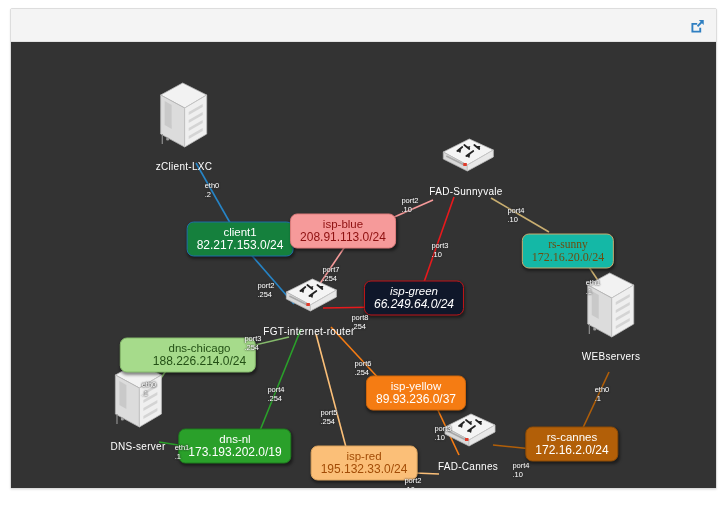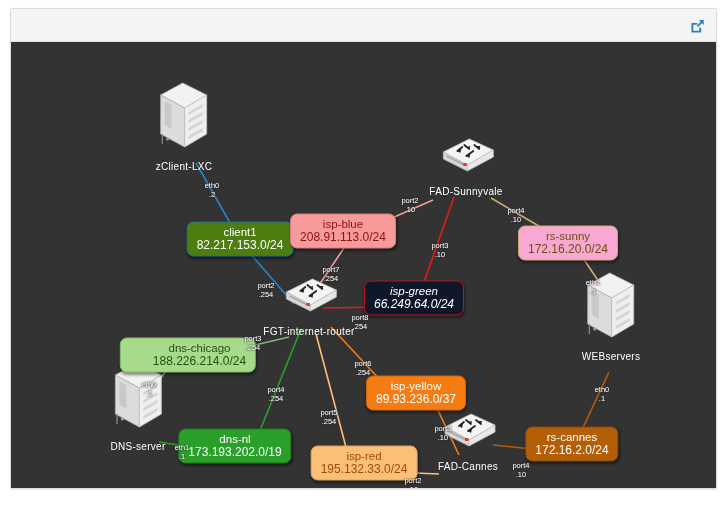--- a/index.html
+++ b/index.html
@@ -81,21 +81,21 @@
   }
   .netlabel .nl-name { display:block; font-size:11.5px; }
   .netlabel .nl-net  { display:block; font-size:12px; }
   
   .portlabel {
     position: absolute;
     transform: translate(-50%, -50%);
     color: #ffffff;
     font-size: 7.5px;
     line-height: 8.5px;
-    text-align: center;
+    text-align: left;
     white-space: nowrap;
     text-shadow: 0 0 2px #333, 0 0 2px #333;
     pointer-events: none;
   }
   .portlabel .pl-if { display:block; }
   .portlabel .pl-ip { display:block; }
   
   .node {
     position: absolute;
     transform: translate(-50%, -50%);
@@ -260,33 +260,33 @@
       <polygon points="24,15 28,13 27,17"></polygon>
       <polygon points="36,13 33,11 37,10"></polygon>
       <polygon points="46,13 43,10 47,10"></polygon>
       <polygon points="33,20 37,18 36,22"></polygon>
     </g>
     <line x1="13" y1="20" x2="31" y2="29" stroke="#a8a8a8" stroke-width="1.6"></line>
     <rect x="30" y="27" width="3.5" height="3" fill="#e03b2a"></rect>
   </svg></span>
             <span class="node-label">FAD-Cannes</span>
           </div>
-          <div class="netlabel" style="left: 229px; top: 197px; background: #4d7c0f; border: 1px solid rgb(31, 110, 168); color: rgb(255, 255, 255);">
+          <div class="netlabel" style="left: 229px; top: 197px; background: #15803d; border: 1px solid rgb(31, 110, 168); color: rgb(255, 255, 255);">
             <span class="nl-name">client1</span>
             <span class="nl-net">82.217.153.0/24</span>
           </div>
           <div class="netlabel" style="left: 332px; top: 189px; background: rgb(246, 154, 154); border: 1px solid rgb(224, 125, 125); color: rgb(142, 16, 16);">
             <span class="nl-name">isp-blue</span>
             <span class="nl-net">208.91.113.0/24</span>
           </div>
           <div class="netlabel" style="left: 403px; top: 256px; background: #0f172a; border: 1px solid rgb(194, 21, 24); color: rgb(255, 255, 255); font-style: italic;">
             <span class="nl-name">isp-green</span>
             <span class="nl-net">66.249.64.0/24</span>
           </div>
-          <div class="netlabel" style="left: 557px; top: 201px; background: #f9a8d4; border: 1px solid rgb(201, 174, 112); color: rgb(109, 77, 16);">
+          <div class="netlabel" style="left: 557px; top: 209px; background: #14b8a6; border: 1px solid rgb(201, 174, 112); color: rgb(109, 77, 16); font-family: Liberation Serif, serif;">
             <span class="nl-name">rs-sunny</span>
             <span class="nl-net">172.16.20.0/24</span>
           </div>
           <div class="netlabel" style="left: 177px; top: 313px; background: rgb(166, 219, 139); border: 1px solid rgb(134, 187, 108); color: rgb(35, 80, 21); padding-left: 32px;">
             <span class="nl-name">dns-chicago</span>
             <span class="nl-net">188.226.214.0/24</span>
           </div>
           <div class="netlabel" style="left: 224px; top: 404px; background: rgb(42, 160, 42); border: 1px solid rgb(31, 125, 31); color: rgb(255, 255, 255);">
             <span class="nl-name">dns-nl</span>
             <span class="nl-net">173.193.202.0/19</span>

